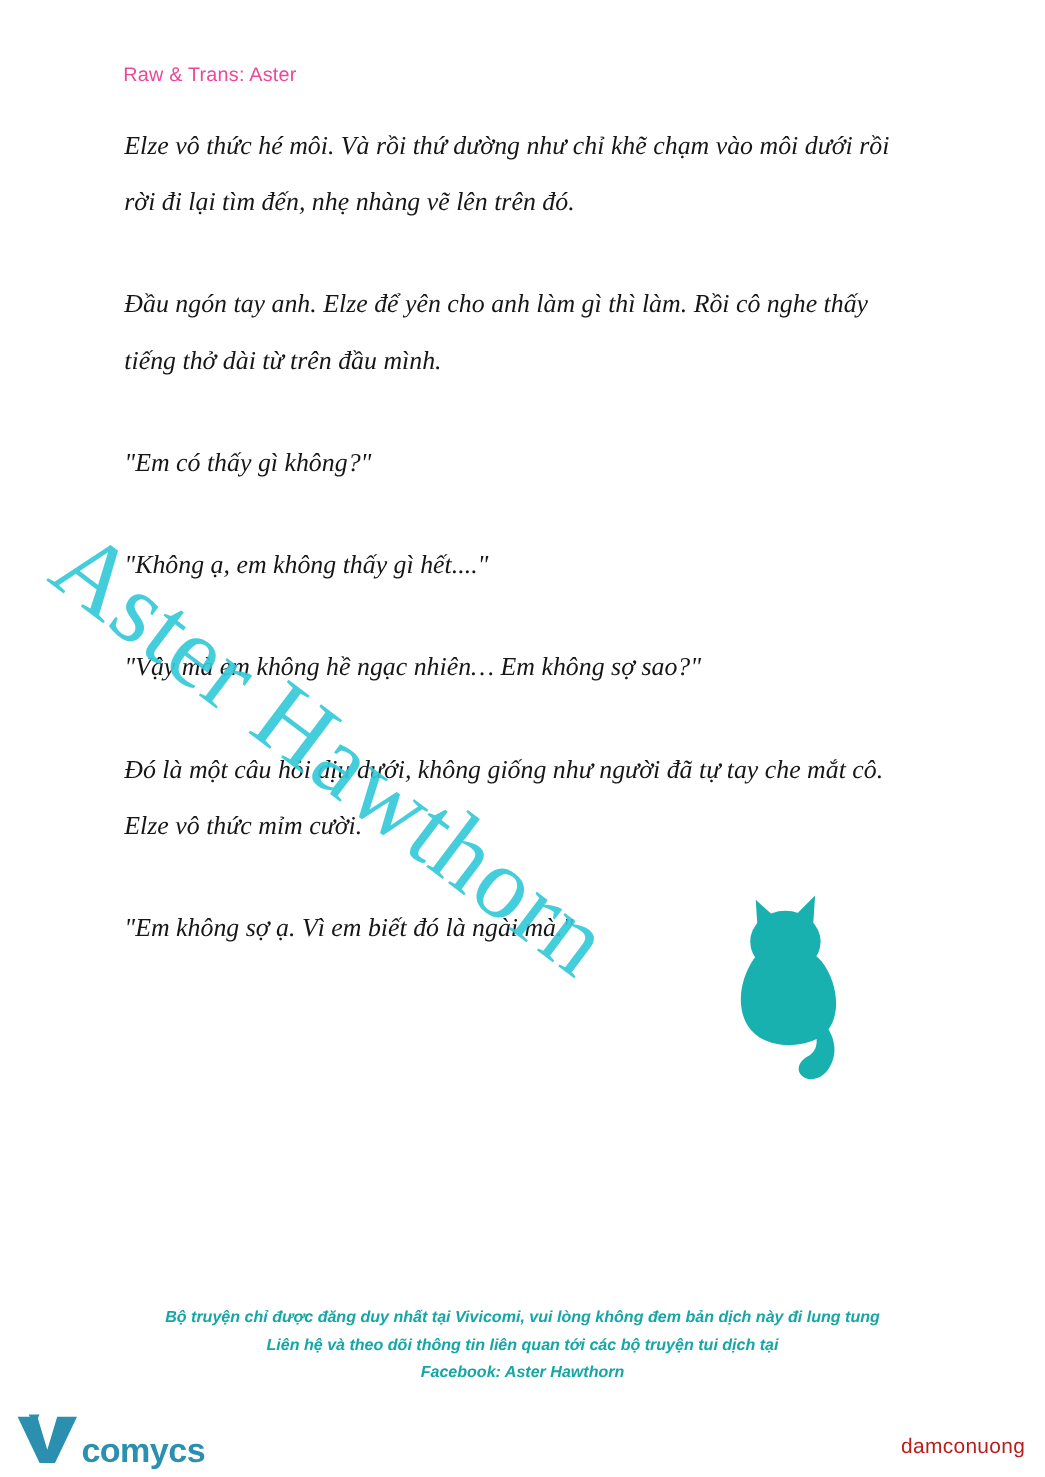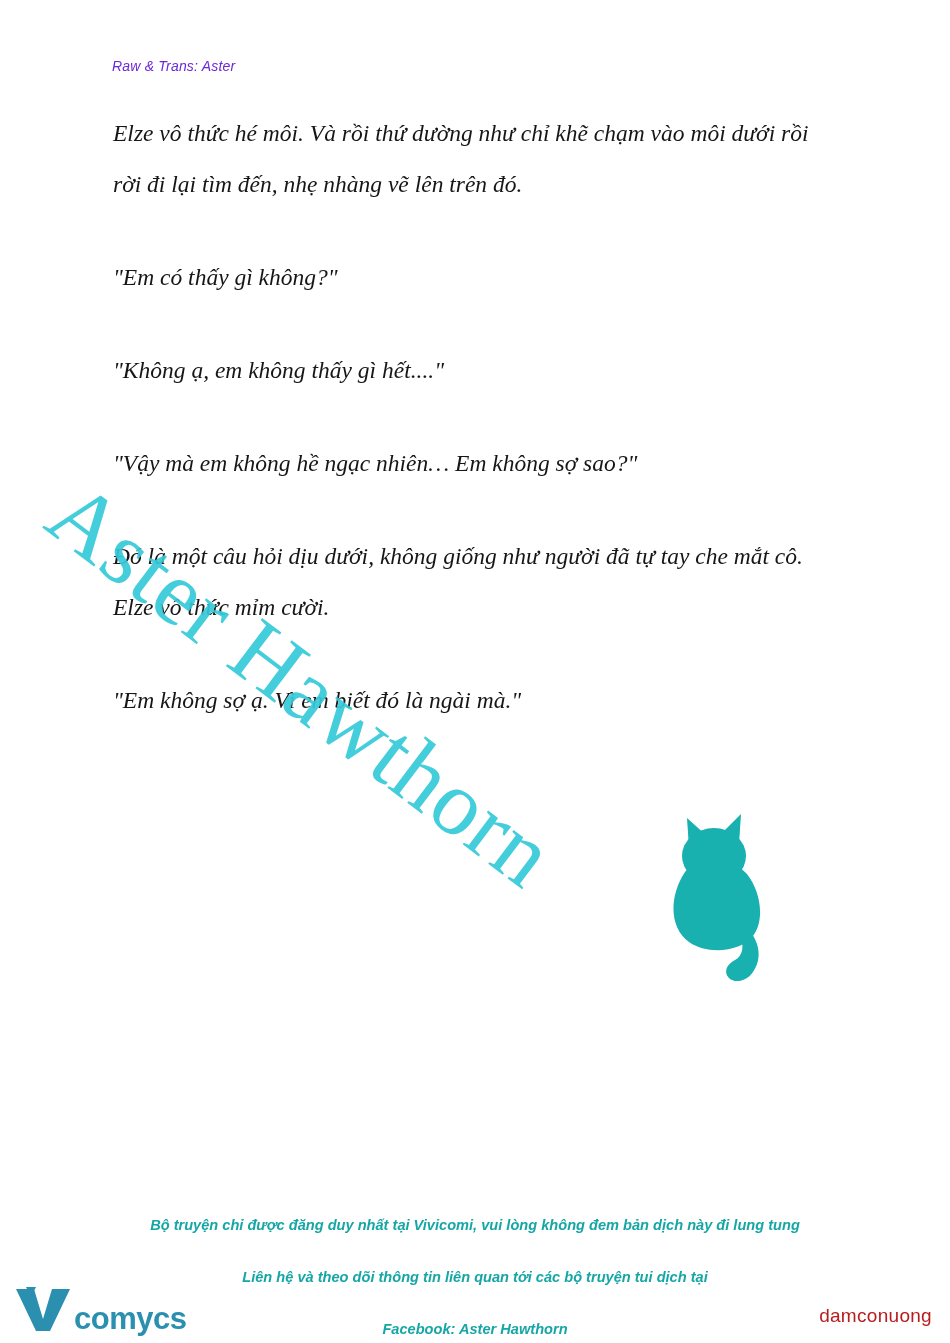--- a/index.html
+++ b/index.html
@@ -19,25 +19,24 @@
   .page {
     position: absolute;
     inset: 0;
   }
 
   .credit-header {
     position: absolute;
     left: 112px;
     top: 58px;
     font-family: "Liberation Sans", sans-serif;
-    font-size: 14px;
-    color: #6d28d9;
+    font-size: 18px;
+    color: #ec4899;
     letter-spacing: 0.2px;
     white-space: nowrap;
-    font-style: italic;
   }
 
   .body-text {
     position: absolute;
     left: 113px;
     top: 108px;
     width: 722px;
     font-family: "Liberation Serif", serif;
     font-size: 23.5px;
     line-height: 51px;
@@ -91,21 +90,21 @@
     right: 0;
     top: 1186px;
     text-align: center;
     font-family: "Liberation Sans", sans-serif;
     font-size: 14.6px;
     font-weight: bold;
     font-style: italic;
     color: #16a6a6;
     line-height: 25px;
   }
-  .footer-note div { white-space: nowrap; margin-top: 27px; }
+  .footer-note div { white-space: nowrap; }
 
   .brand-bar {
     position: absolute;
     left: 0;
     bottom: 0;
     width: 100%;
     height: 52px;
   }
   .brand-left {
     position: absolute;
@@ -139,20 +138,21 @@
 </style>
 </head>
 <body>
 
 <div class="page">
 
   <div class="credit-header">Raw &amp; Trans: Aster</div>
 
   <div class="body-text">
     <p class="para">Elze vô thức hé môi. Và rồi thứ dường như chỉ khẽ chạm vào môi dưới rồi rời đi lại tìm đến, nhẹ nhàng vẽ lên trên đó.</p>
+    <p class="para">Đầu ngón tay anh. Elze để yên cho anh làm gì thì làm. Rồi cô nghe thấy tiếng thở dài từ trên đầu mình.</p>
     <p class="para">"Em có thấy gì không?"</p>
     <p class="para">"Không ạ, em không thấy gì hết...."</p>
     <p class="para">"Vậy mà em không hề ngạc nhiên… Em không sợ sao?"</p>
     <p class="para">Đó là một câu hỏi dịu dưới, không giống như người đã tự tay che mắt cô. Elze vô thức mỉm cười.</p>
     <p class="para">"Em không sợ ạ. Vì em biết đó là ngài mà."</p>
   </div>
 
   <div class="watermark">
     <span>Aster Hawthorn</span>
   </div>

